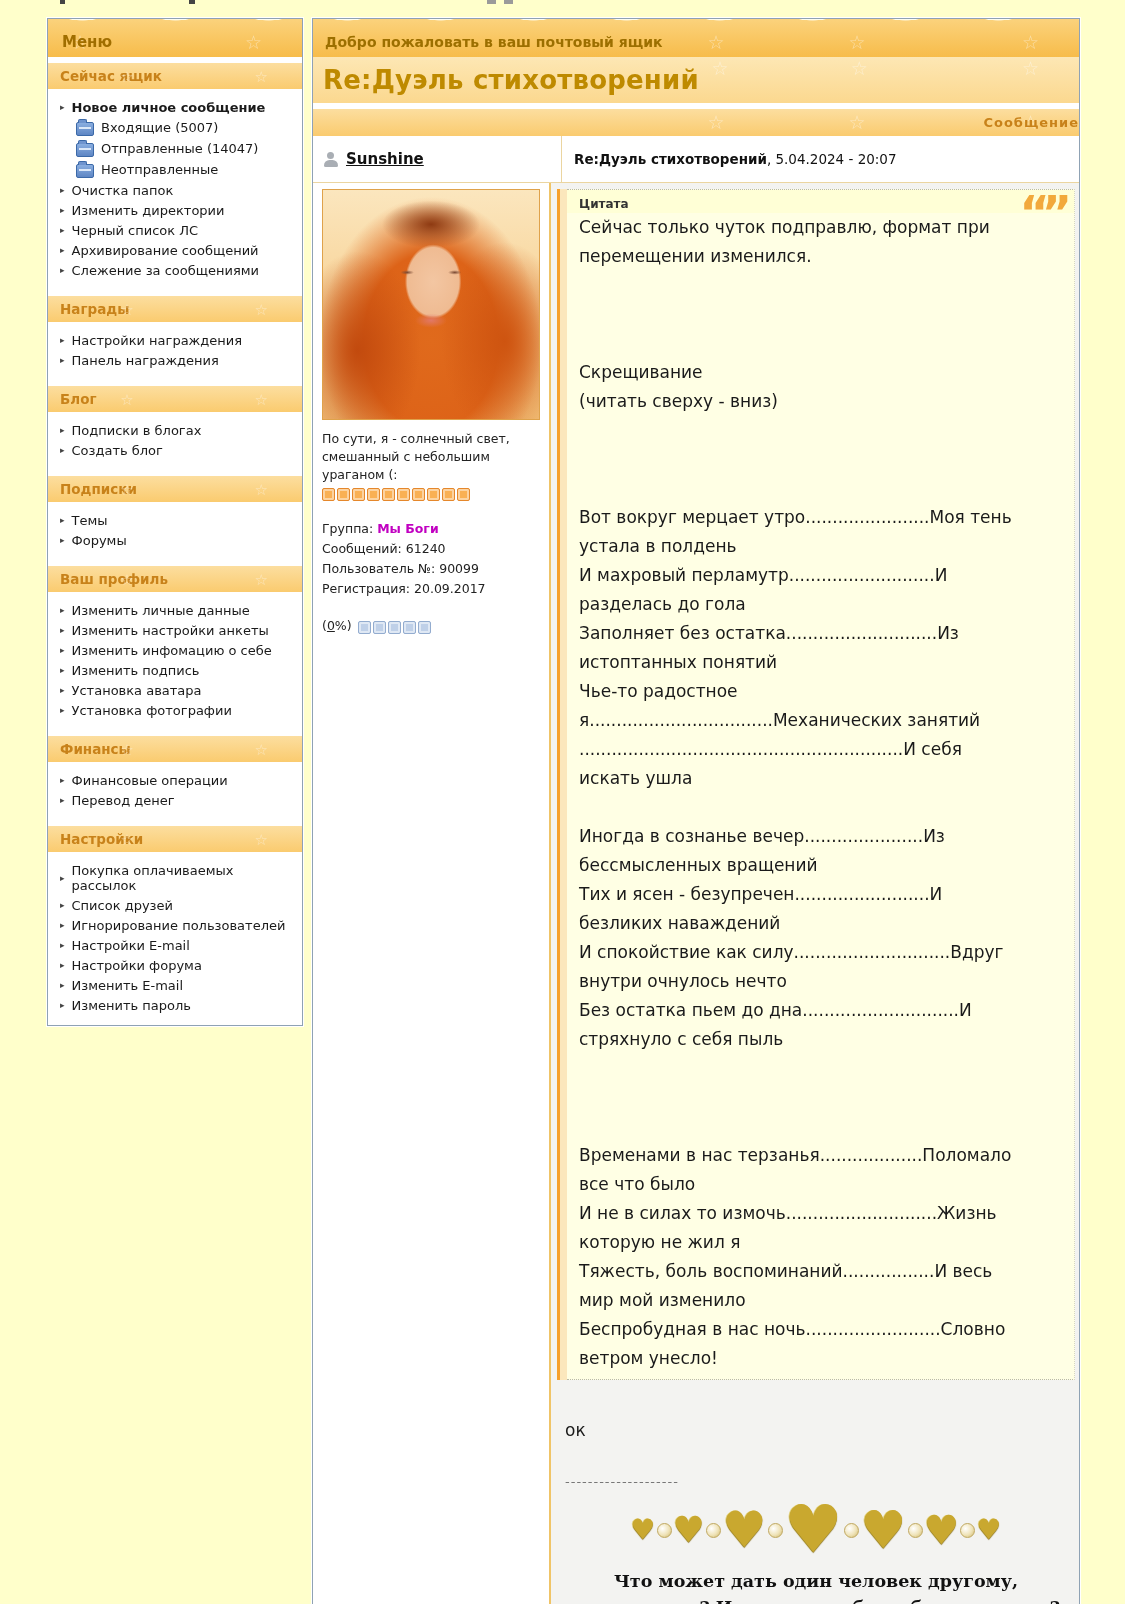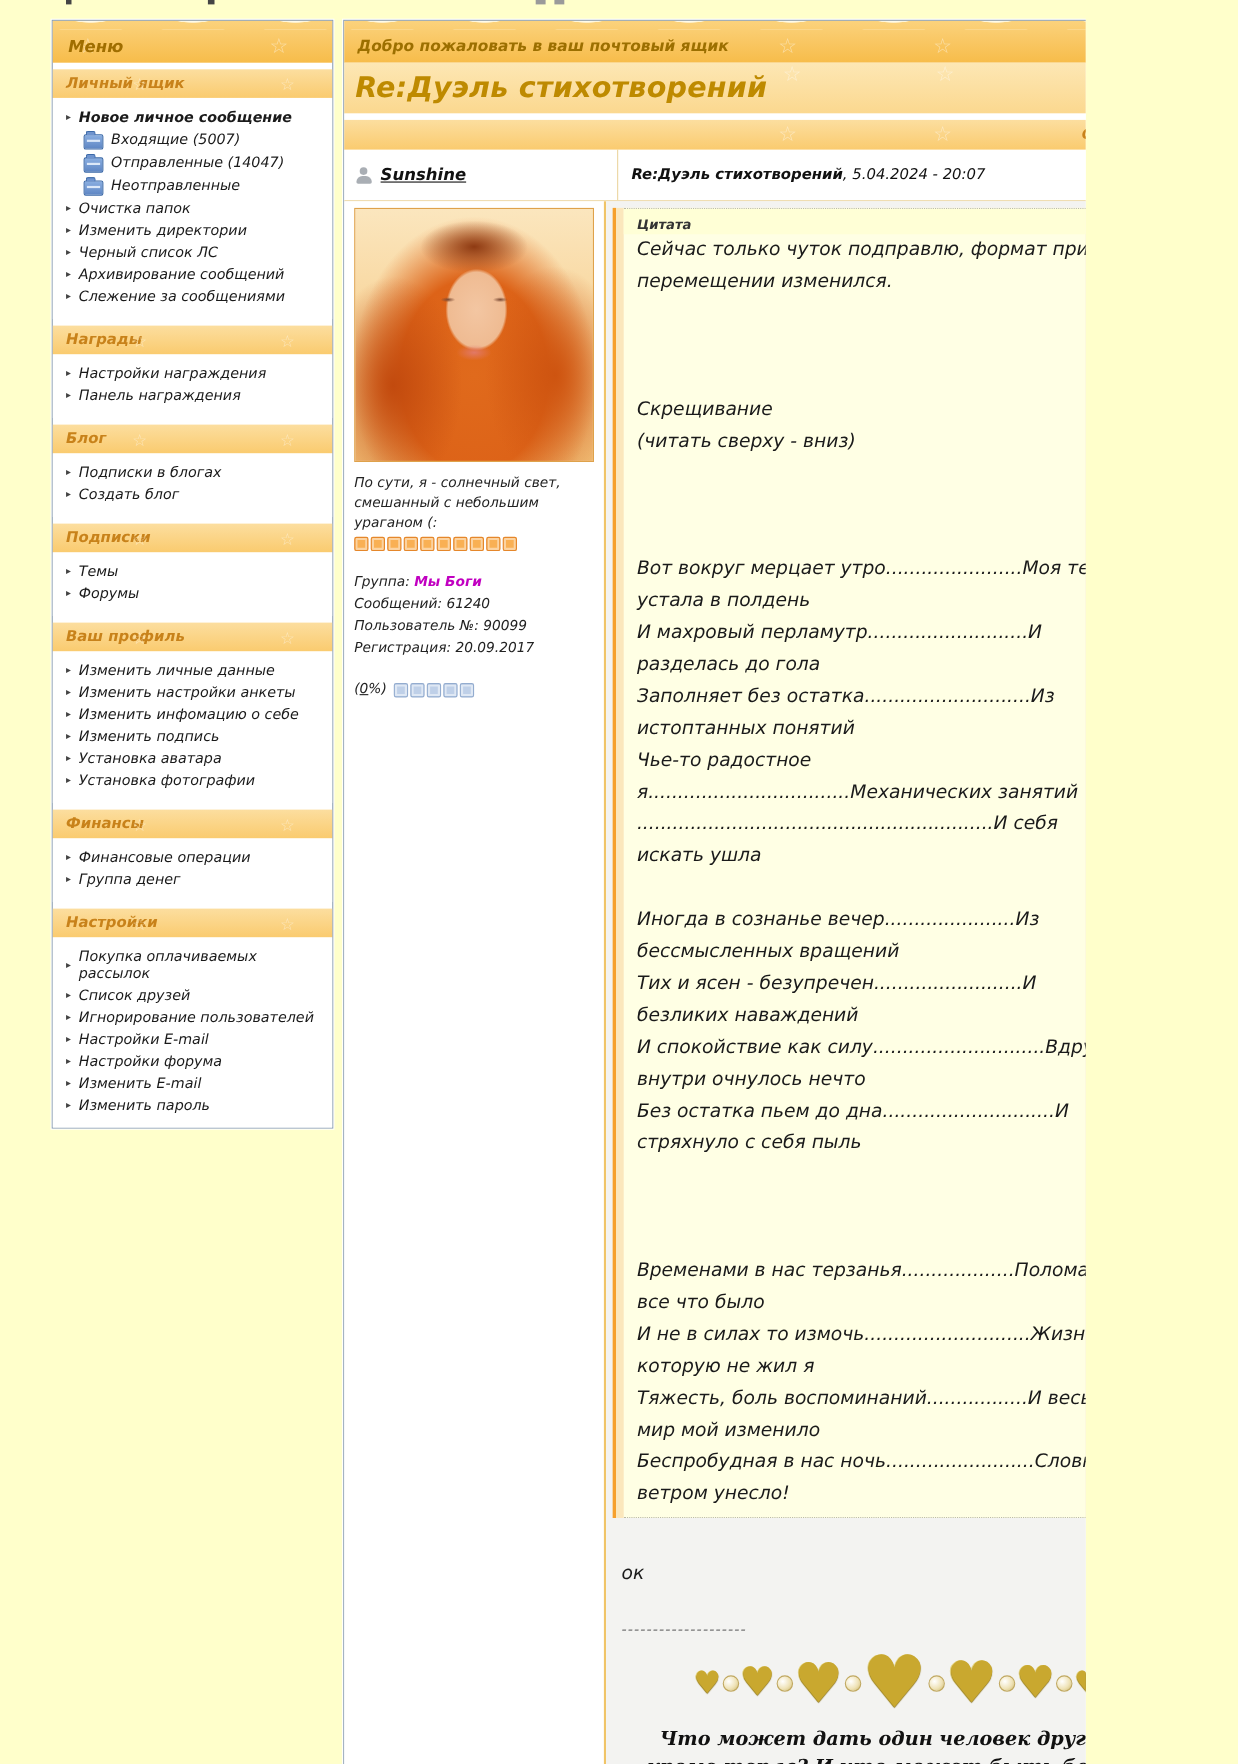--- a/index.html
+++ b/index.html
@@ -1,17 +1,17 @@
 <!DOCTYPE html>
 <html style="--page-bg: #FFFFCB; --title-text: #BE8A00; --group-color: #C100C1; --quote-border: #F6A02C;"><head>
 <meta charset="utf-8">
 <style>
   html,body{margin:0;padding:0;}
   body{font-family:"DejaVu Sans","Liberation Sans",sans-serif;background:#FFFFCB;}
-  .page{position:relative;width:987px;height:1604px;overflow:hidden;background:var(--page-bg,#FFFFCB);font-style:italic;}
+  .page{position:relative;width:1125px;height:1604px;overflow:hidden;background:var(--page-bg,#FFFFCB);}
 
   
   .frags{position:absolute;top:0;left:0;width:100%;height:8px;}
   .frag{position:absolute;top:0;height:4px;background:#444;}
   .frag.gray{background:#9a9a9a;}
 
   
   .wavy{position:relative;background:linear-gradient(180deg,#FBD27C 0%,#F7BC4A 100%);overflow:hidden;}
   .wavy::before{content:"";position:absolute;top:-9px;left:-12px;right:-12px;height:17px;
     background-image:radial-gradient(ellipse 46px 17px at 50% 0%, #FFFDEE 60%, rgba(255,253,238,0) 63%);
@@ -114,21 +114,21 @@
     <div class="frag gray" style="left:487px;width:9px;"></div>
     <div class="frag gray" style="left:504px;width:9px;"></div>
   </div>
 
   <aside class="sidebar">
     <div class="wavy menu-band stars">
       <span class="band-label">Меню</span>
     </div>
     <div id="sidebar-sections">
         <div class="side-section">
-          <div class="side-head stars">Личный ящик</div>
+          <div class="side-head stars">Сейчас ящик</div>
           <div class="side-list">
             <div class="side-item bold">
               <span class="bullet">▸</span>
               <span class="side-label">Новое личное сообщение</span>
             </div>
             <div class="side-item folder">
               <span class="folder-icon"></span>
               <span class="side-label">Входящие (5007)</span>
             </div>
             <div class="side-item folder">
@@ -231,21 +231,21 @@
         </div>
         <div class="side-section">
           <div class="side-head stars">Финансы</div>
           <div class="side-list">
             <div class="side-item">
               <span class="bullet">▸</span>
               <span class="side-label">Финансовые операции</span>
             </div>
             <div class="side-item">
               <span class="bullet">▸</span>
-              <span class="side-label">Группа денег</span>
+              <span class="side-label">Перевод денег</span>
             </div>
           </div>
         </div>
         <div class="side-section">
           <div class="side-head stars">Настройки</div>
           <div class="side-list">
             <div class="side-item">
               <span class="bullet">▸</span>
               <span class="side-label">Покупка оплачиваемых рассылок</span>
             </div>

